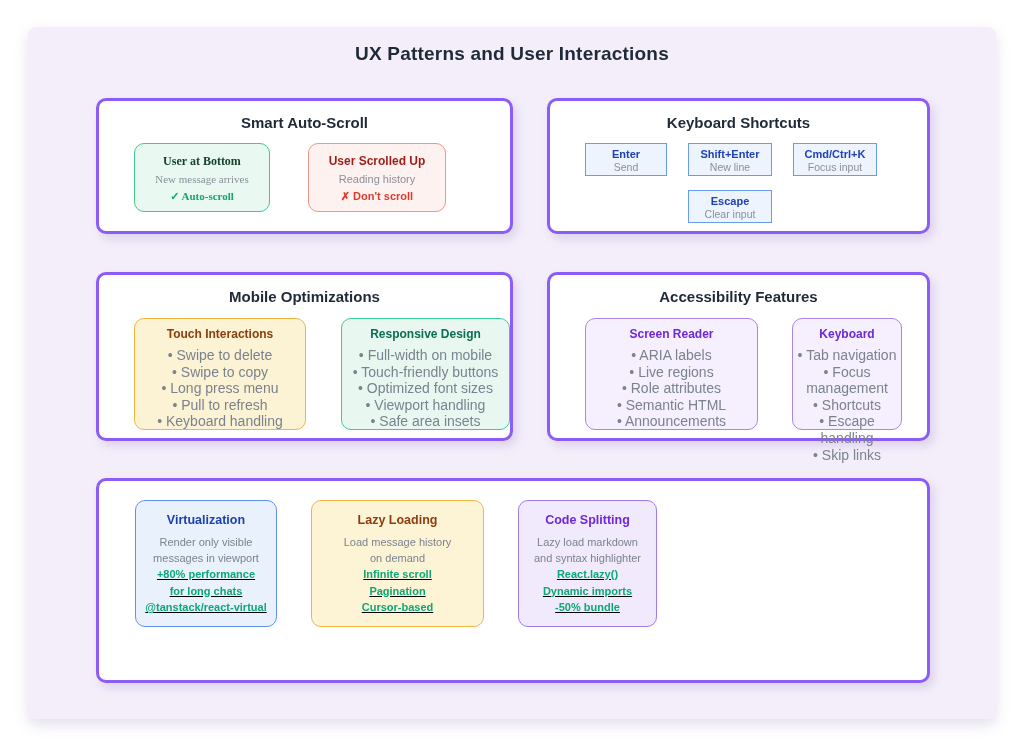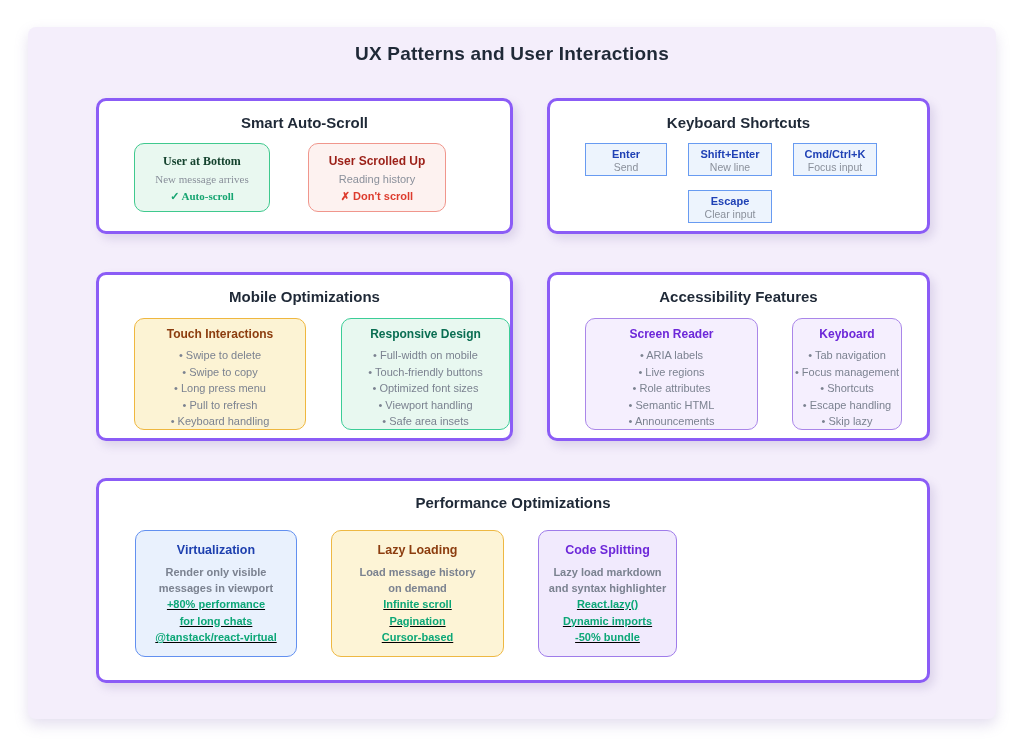--- a/index.html
+++ b/index.html
@@ -38,33 +38,33 @@
   
   .kbd-grid { display:grid; grid-template-columns:82px 84px 84px; column-gap:21px; row-gap:14px; margin:12px 0 0 35px; }
   .kbd { height:33px; padding-top:3px; background:#edf4fd; border-color:#689bf1; border-radius:0; }
   .kbd .key { font-size:11px; font-weight:700; color:#1f41b5; line-height:14px; }
   .kbd .sub { font-size:10.5px; color:#8a909b; line-height:13px; }
 
   
   .list-card { height:112px; padding-top:8px; }
   .list-card .card-title { font-size:12px; font-weight:700; line-height:15px; }
   .list-card ul { list-style:none; margin-top:5px; }
-  .list-card li { font-size:11px; line-height:16.6px; color:#7b8290; }
+  .list-card li { font-size:14px; line-height:16.6px; color:#7b8290; }
   .list-card li::before { content:"• "; }
   .card-yellow { background:#fcf3d4; border-color:#efb73f; }
   .card-yellow .card-title { color:#8c3d0f; }
   .card-mint { background:#e8f8f0; border-color:#3bcd97; }
   .card-mint .card-title { color:#0a6e52; }
   .card-purple { background:#f5effe; border-color:#aa86e9; }
   .card-purple .card-title { color:#6d28d9; }
 
   
   .perf { height:127px; padding-top:12px; }
   .perf .card-title { font-size:12.5px; font-weight:700; line-height:15px; }
-  .perf .desc { margin-top:6px;font-weight:bold; }
+  .perf .desc { margin-top:6px; }
   .perf .desc div { font-size:11px; line-height:16px; color:#7b8290; }
   .perf .metrics { margin-top:0;text-decoration:underline; }
   .perf .metrics div { font-size:11px; line-height:16.5px; font-weight:700; color:#0ca777; }
   .perf-blue { background:#e9f1fd; border-color:#6290f0; }
   .perf-blue .card-title { color:#1e40af; }
   .perf-green { background:#e9f9f1; border-color:#35c78d; }
   .perf-green .card-title { color:#153c2d; }
   .perf-yellow { background:#fdf4d6; border-color:#eeb843; }
   .perf-yellow .card-title { color:#8c3d0f; }
   .perf-purple { background:#f1eafd; border-color:#9f7cea; }
@@ -154,30 +154,29 @@
             <li>Announcements</li>
           </ul>
         </div>
         <div class="card list-card card-purple" style="width:110px">
           <div class="card-title">Keyboard</div>
           <ul>
             <li>Tab navigation</li>
             <li>Focus management</li>
             <li>Shortcuts</li>
             <li>Escape handling</li>
-            <li>Skip lazy</li>
+            <li>Skip links</li>
           </ul>
         </div>
       </div>
     </section>
 
     <section class="panel" style="left:68px; top:451px; width:834px; height:205px">
-      <div class="panel-title">Performance Optimizations</div>
       <div class="row" style="margin:19px 0 0 36px; gap:34px">
-        <div class="card perf perf-blue" style="width:162px">
+        <div class="card perf perf-blue" style="width:142px">
           <div class="card-title">Virtualization</div>
           <div class="desc">
             <div>Render only visible</div>
             <div>messages in viewport</div>
           </div>
           <div class="metrics">
             <div>+80% performance</div>
             <div>for long chats</div>
             <div>@tanstack/react-virtual</div>
           </div>

